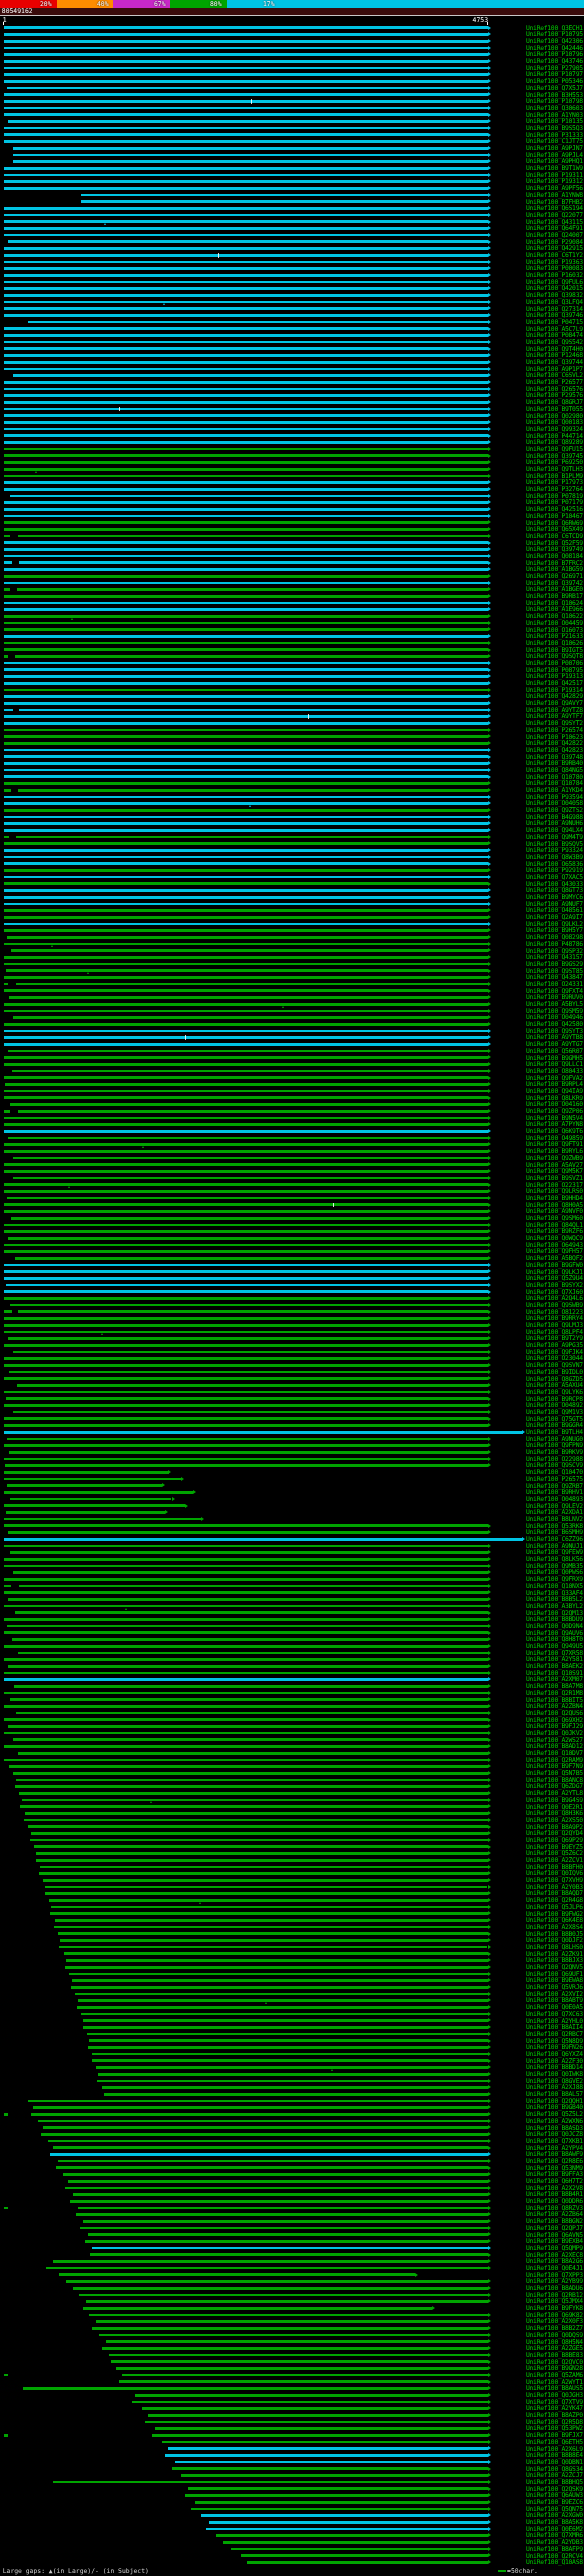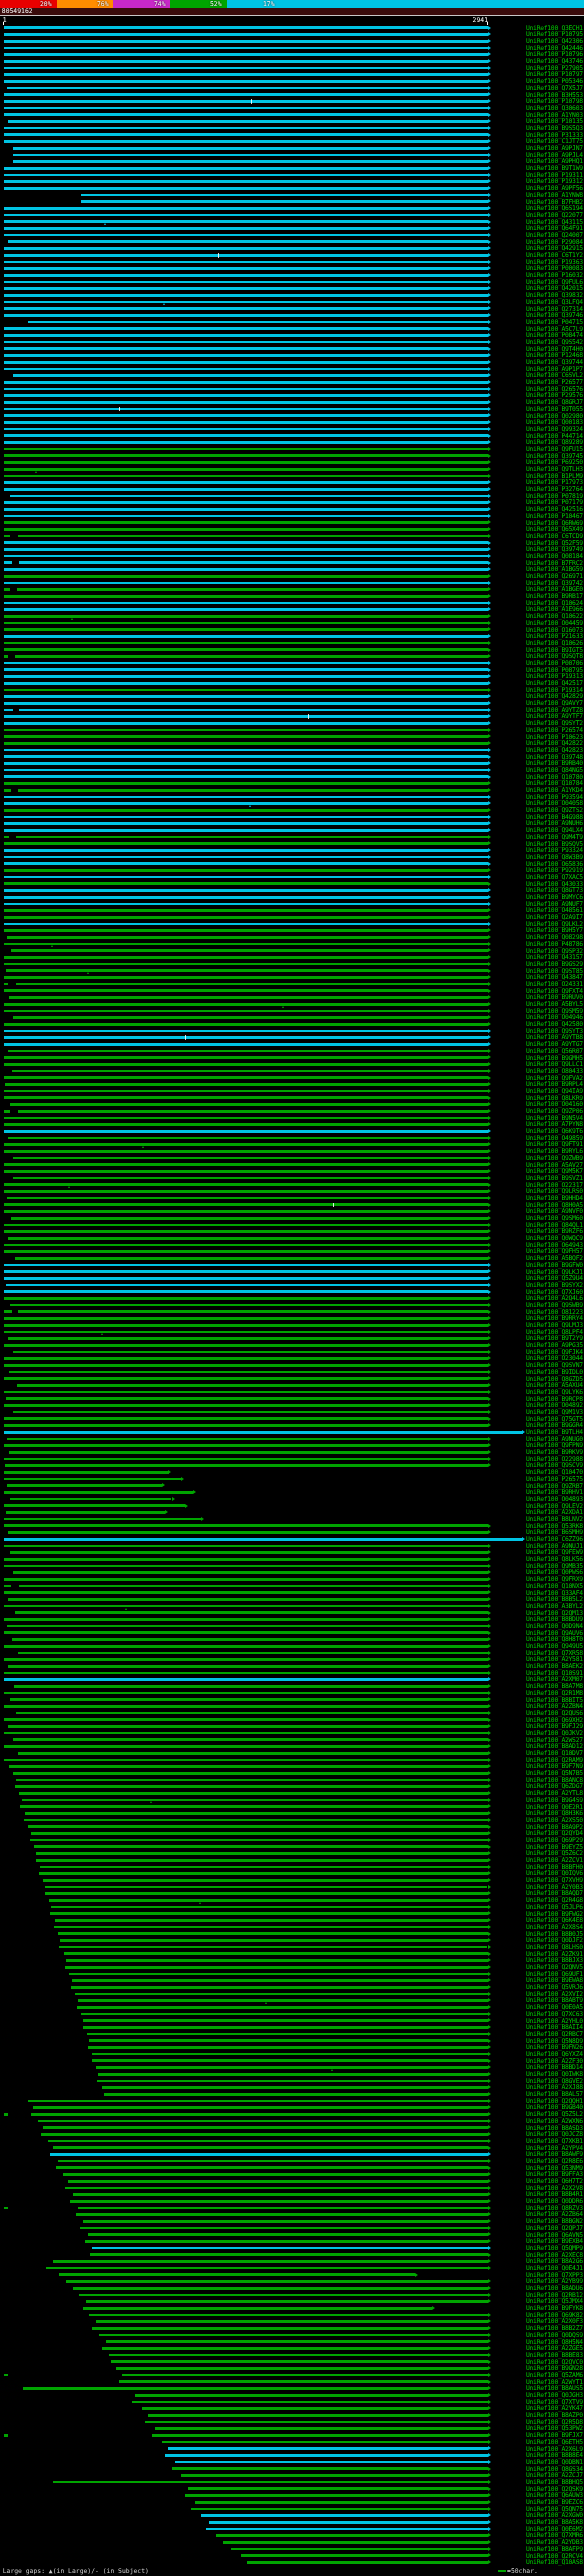--- a/index.html
+++ b/index.html
@@ -45,33 +45,33 @@
 
 <div class="app">
 
   <div class="key">
     <div class="seg" style="left: 0px; width: 57px; background: rgb(232, 0, 0);"></div>
     <div class="seg" style="left: 57px; width: 57px; background: rgb(255, 140, 0);"></div>
     <div class="seg" style="left: 113px; width: 57px; background: rgb(200, 40, 200);"></div>
     <div class="seg" style="left: 170px; width: 57px; background: rgb(0, 164, 0);"></div>
     <div class="seg" style="left: 227px; width: 358px; background: rgb(0, 196, 228);"></div>
     <span class="lab" style="left:40px;">20%</span>
-    <span class="lab" style="left:97px;">76%</span>
-    <span class="lab" style="left:154px;">74%</span>
-    <span class="lab" style="left:210px;">52%</span>
+    <span class="lab" style="left:97px;">40%</span>
+    <span class="lab" style="left:154px;">67%</span>
+    <span class="lab" style="left:210px;">80%</span>
     <span class="lab" style="left:263px;">17%</span>
   </div>
 
   <div class="gi">
     <span>80549162</span>
   </div>
 
   <div class="ruler">
     <span class="start">1</span>
-    <span class="end">2941</span>
+    <span class="end">4753</span>
     <span class="rtick" style="left:2.7px;"></span>
     <span class="rtick" style="left:487px;"></span>
   </div>
 
   <div id="plot">
       <div class="row">
         <div class="bar c" style="left: 3.7px; width: 484px;"></div>
         <div class="arr c" style="left: 488px;"></div>
         <div class="lbl">UniRef100_Q3ECH1</div>
       </div>

